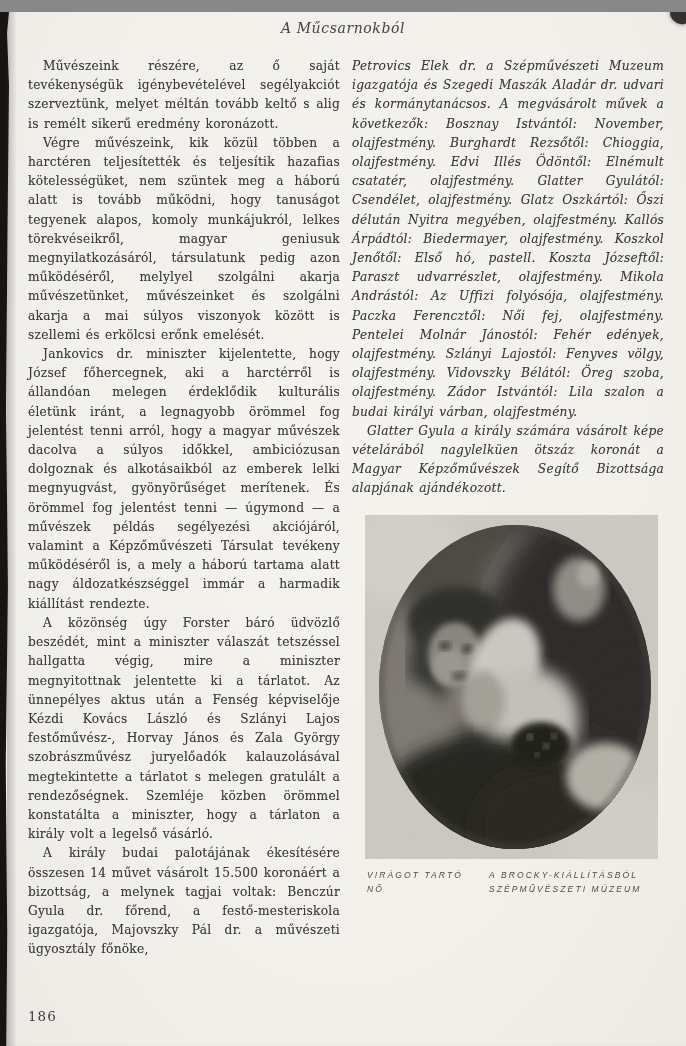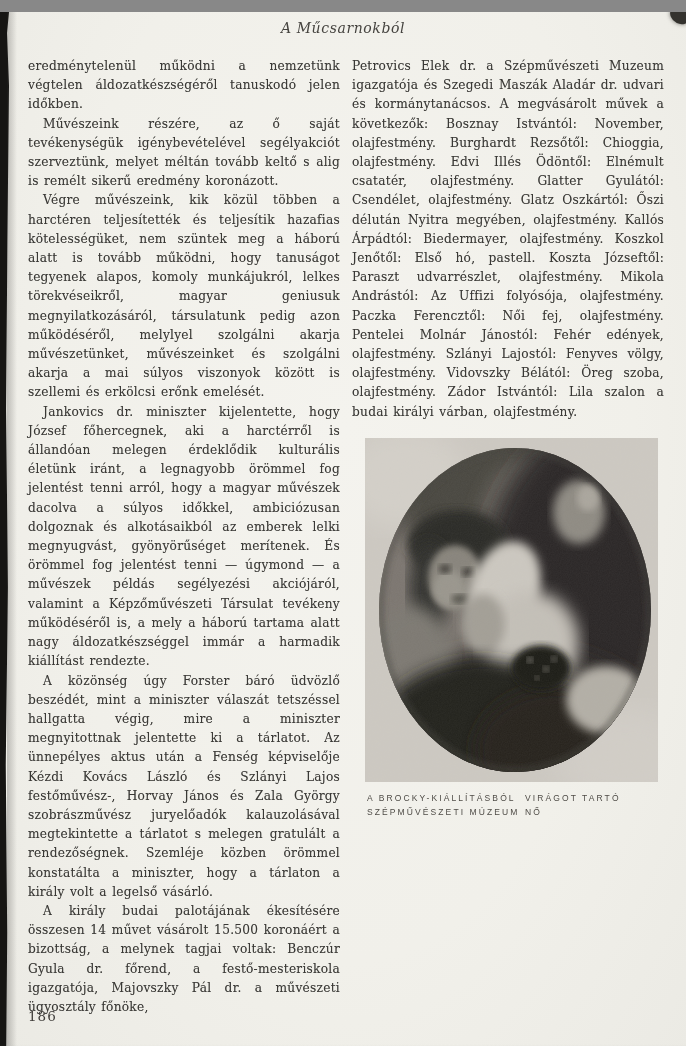--- a/index.html
+++ b/index.html
@@ -37,21 +37,21 @@
     text-align:center;
     font-style:italic;
     font-size:14px;
     letter-spacing:0.6px;
     color:#45433f;
   }
   .col {
     position:absolute; top:45px; width:312px;
   }
   .col-left  { left:28px; }
-  .col-right { left:352px; }
+  .col-right { left:352px;font-style:italic; }
   .para {
     margin:0;
     font-size:12.2px;
     line-height:19.2px;
     text-align:justify;
     letter-spacing:0.25px;
     word-spacing:1.2px;
     color:#3a3936;
     text-shadow:0 0 0.4px rgba(58,57,54,0.35);
   }
@@ -93,31 +93,31 @@
 <div class="page">
 
   <div class="edge-left"></div>
   <div class="edge-left-soft"></div>
   <div class="corner-tr"></div>
   <div class="bottom-shade"></div>
 
   <div class="header">A Műcsarnokból</div>
 
   <div class="col col-left">
-      <p class="para">eredménytelenül működni a nemzetünk végtelen áldozatkészségéről tanuskodó jelen időkben.</p>
       <p class="para indent">Művészeink részére, az ő saját tevékenységük igénybevételével segélyakciót szerveztünk, melyet méltán tovább keltő s alig is remélt sikerű eredmény koronázott.</p>
       <p class="para indent">Végre művészeink, kik közül többen a harctéren teljesítették és teljesítik hazafias kötelességüket, nem szüntek meg a háború alatt is tovább működni, hogy tanuságot tegyenek alapos, komoly munkájukról, lelkes törekvéseikről, magyar geniusuk megnyilatkozásáról, társulatunk pedig azon működéséről, melylyel szolgálni akarja művészetünket, művészeinket és szolgálni akarja a mai súlyos viszonyok között is szellemi és erkölcsi erőnk emelését.</p>
       <p class="para indent">Jankovics dr. miniszter kijelentette, hogy József főhercegnek, aki a harctérről is állandóan melegen érdeklődik kulturális életünk iránt, a legnagyobb örömmel fog jelentést tenni arról, hogy a magyar művészek dacolva a súlyos időkkel, ambiciózusan dolgoznak és alkotásaikból az emberek lelki megnyugvást, gyönyörűséget merítenek. És örömmel fog jelentést tenni — úgymond — a művészek példás segélyezési akciójáról, valamint a Képzőművészeti Társulat tevékeny működéséről is, a mely a háború tartama alatt nagy áldozatkészséggel immár a harmadik kiállítást rendezte.</p>
       <p class="para indent">A közönség úgy Forster báró üdvözlő beszédét, mint a miniszter válaszát tetszéssel hallgatta végig, mire a miniszter megnyitottnak jelentette ki a tárlatot. Az ünnepélyes aktus után a Fenség képviselője Kézdi Kovács László és Szlányi Lajos festőművész-, Horvay János és Zala György szobrászművész juryelőadók kalauzolásával megtekintette a tárlatot s melegen gratulált a rendezőségnek. Szemléje közben örömmel konstatálta a miniszter, hogy a tárlaton a király volt a legelső vásárló.</p>
       <p class="para indent">A király budai palotájának ékesítésére összesen 14 művet vásárolt 15.500 koronáért a bizottság, a melynek tagjai voltak: Benczúr Gyula dr. főrend, a festő-mesteriskola igazgatója, Majovszky Pál dr. a művészeti ügyosztály főnöke,</p>
     </div>
 
   <div class="col col-right">
     <div>
         <p class="para">Petrovics Elek dr. a Szépművészeti Muzeum igazgatója és Szegedi Maszák Aladár dr. udvari és kormánytanácsos. A megvásárolt művek a következők: Bosznay Istvántól: November, olajfestmény. Burghardt Rezsőtől: Chioggia, olajfestmény. Edvi Illés Ödöntől: Elnémult csatatér, olajfestmény. Glatter Gyulától: Csendélet, olajfestmény. Glatz Oszkártól: Őszi délután Nyitra megyében, olajfestmény. Kallós Árpádtól: Biedermayer, olajfestmény. Koszkol Jenőtől: Első hó, pastell. Koszta Józseftől: Paraszt udvarrészlet, olajfestmény. Mikola Andrástól: Az Uffizi folyósója, olajfestmény. Paczka Ferencztől: Női fej, olajfestmény. Pentelei Molnár Jánostól: Fehér edények, olajfestmény. Szlányi Lajostól: Fenyves völgy, olajfestmény. Vidovszky Bélától: Öreg szoba, olajfestmény. Zádor Istvántól: Lila szalon a budai királyi várban, olajfestmény.</p>
+        <p class="para indent">Glatter Gyula a király számára vásárolt képe vételárából nagylelküen ötszáz koronát a Magyar Képzőművészek Segítő Bizottsága alapjának ajándékozott.</p>
       </div>
 
     <div class="figure">
       <svg class="photo" viewBox="0 0 293 344" xmlns="http://www.w3.org/2000/svg" aria-hidden="true">
         <defs>
           <clipPath id="ovalClip">
               <ellipse cx="150" cy="172" rx="136" ry="162"></ellipse>
             </clipPath>
           <filter id="b3">
               <feGaussianBlur stdDeviation="3"></feGaussianBlur>
@@ -184,26 +184,26 @@
 
           <ellipse cx="241" cy="262" rx="40" ry="34" fill="#b3afa6" filter="url(#b5)"></ellipse>
 
           <ellipse cx="150" cy="172" rx="134" ry="160" fill="none" stroke="#46443f" stroke-width="3" filter="url(#b3)"></ellipse>
         </g>
 
         <rect x="0" y="0" width="293" height="344" fill="rgba(0,0,0,0)" filter="url(#grain)" opacity="0.5"></rect>
       </svg>
 
       <div class="captions">
+        <div class="cap cap-left">
+          <span>VIRÁGOT TARTÓ</span>
+          <span>NŐ</span>
+        </div>
         <div class="cap cap-right">
           <span>A BROCKY-KIÁLLÍTÁSBÓL</span>
           <span>SZÉPMŰVÉSZETI MÚZEUM</span>
         </div>
-        <div class="cap cap-left">
-          <span>VIRÁGOT TARTÓ</span>
-          <span>NŐ</span>
-        </div>
       </div>
     </div>
   </div>
 
   <div class="page-number">186</div>
 </div>
 
 </body></html>

